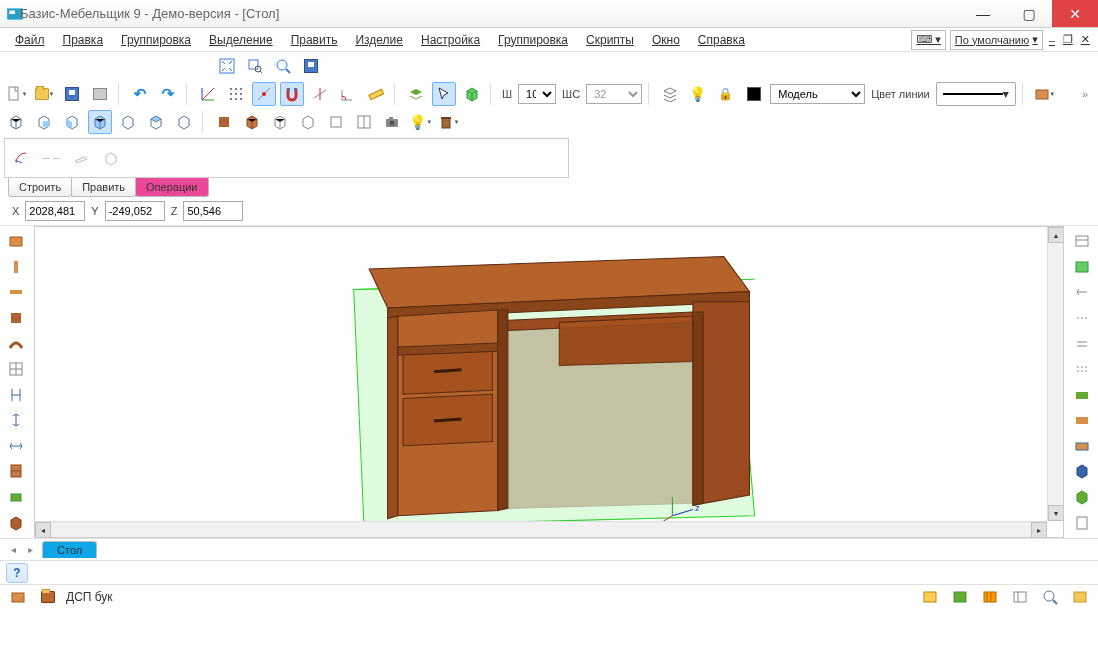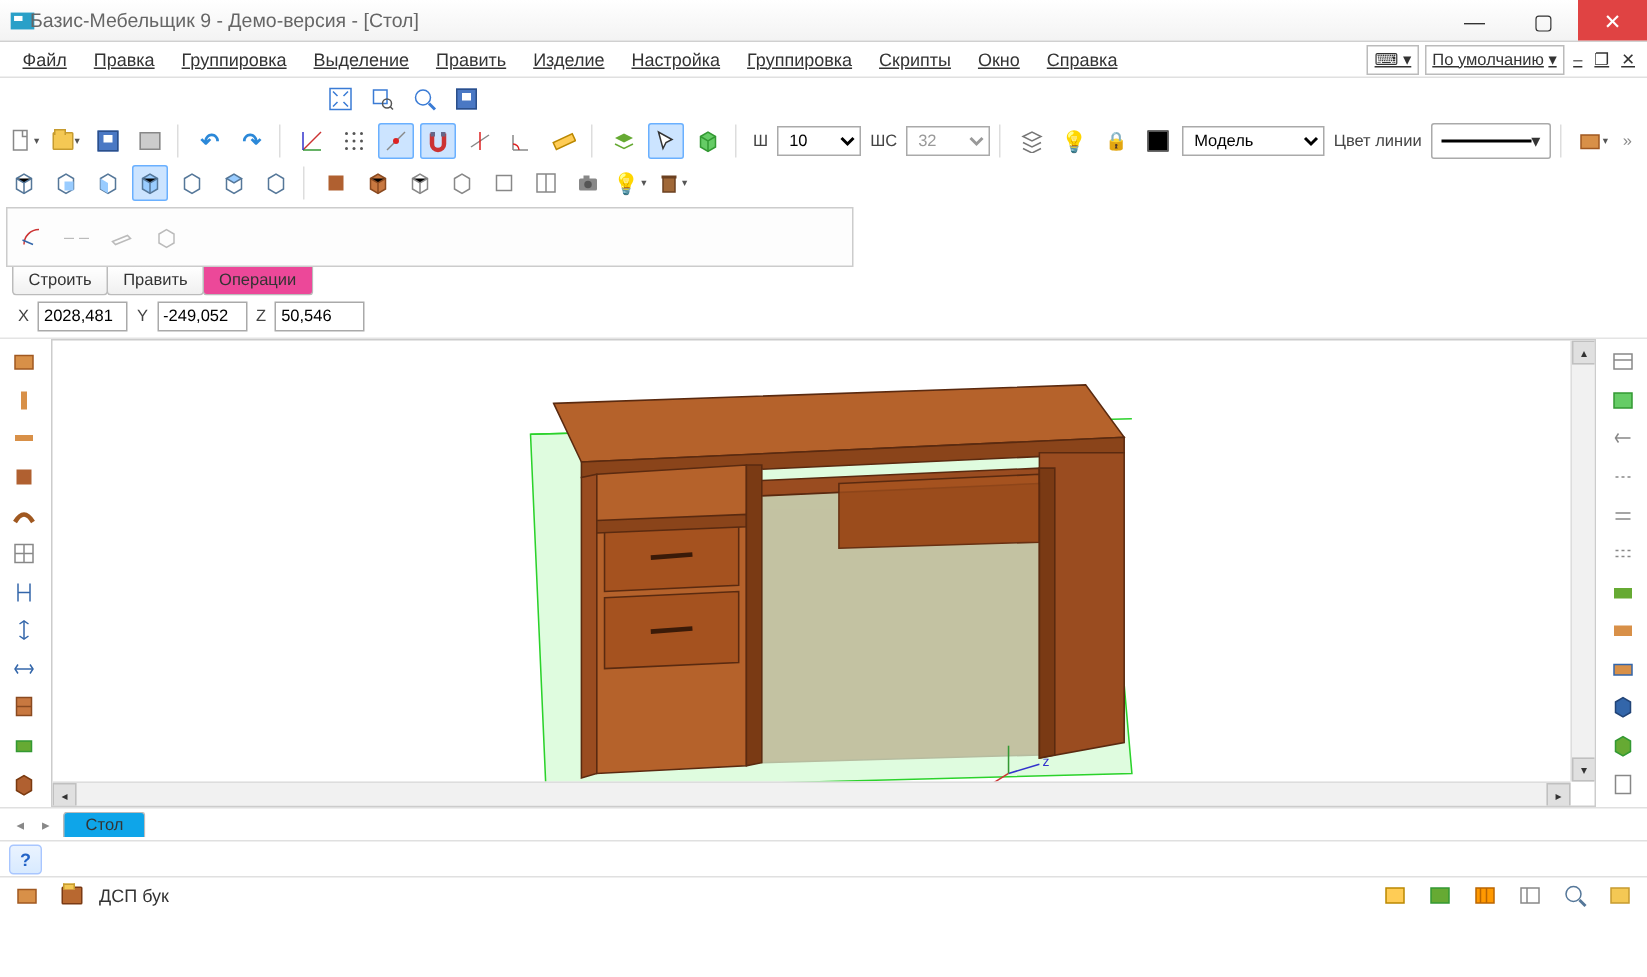--- a/index.html
+++ b/index.html
@@ -226,21 +226,21 @@
       </svg>
     </span>
   <span class="tbtn">
       <svg viewBox="0 0 16 16">
         <path d="M3 5l5-3 5 3v7l-5 3-5-3z" fill="#6c6" stroke="#393"></path>
         <path d="M3 5l5 3 5-3M8 8v7" stroke="#393" fill="none"></path>
       </svg>
     </span>
   <span class="sep-v"></span>
   <span class="label-sm">Ш</span>
-  <select class="coord" style="width:56px;"><option>10</option></select>
+  <select class="coord" style="width:38px;"><option>10</option></select>
   <span class="label-sm">ШС</span>
   <select class="coord" style="width:56px;color:#999;"><option>32</option></select>
   <span class="sep-v"></span>
   <span class="tbtn">
       <svg viewBox="0 0 16 16">
         <path d="M2 5l6-3 6 3-6 3zM2 9l6 3 6-3M2 13l6 3 6-3" fill="none" stroke="#777"></path>
       </svg>
     </span>
   <span class="tbtn">
       <span class="i-bulb">💡</span>

